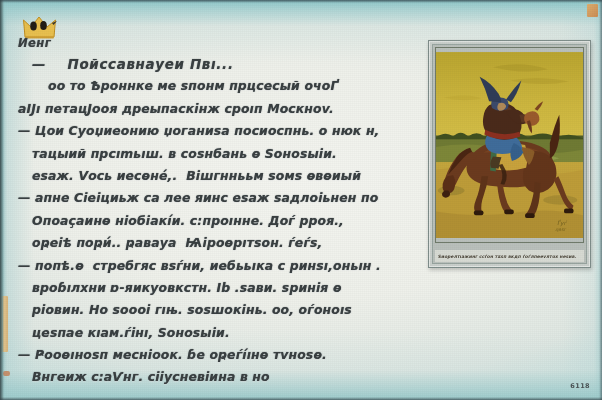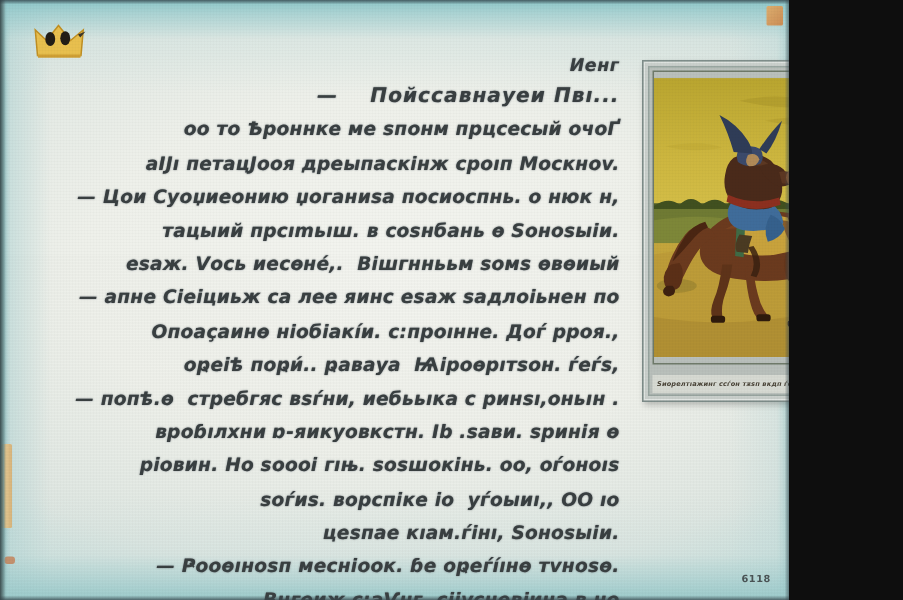--- a/index.html
+++ b/index.html
@@ -1,24 +1,23 @@
 <!DOCTYPE html>
 <html><head>
 <meta charset="utf-8">
 <style>
   html,body{margin:0;padding:0;background:#0e0e0e;}
   body{width:602px;height:400px;overflow:hidden;
        font-family:"DejaVu Sans",sans-serif;}
 
   
   .scan{
-    position:relative;width:526px;height:400px;overflow:hidden;
+    position:relative;width:602px;height:400px;overflow:hidden;
     background:
       radial-gradient(118% 86% at 50% 46%, #f3f4ef 0%, #eef0ea 34%, #dfe7e2 58%, #bddcd9 78%, #9fd0cf 92%, #8ec7c8 100%);
-    text-align: right;
   }
   
   .scan:before{
     content:"";position:absolute;inset:0;pointer-events:none;
     background:
       linear-gradient(180deg, #8cc6c8 0px, rgba(150,203,205,.72) 9px, rgba(190,219,218,.25) 26px, rgba(255,255,255,0) 62px),
       linear-gradient(0deg,  #9ccbcb 0px, rgba(160,205,206,.70) 10px, rgba(198,222,221,.26) 30px, rgba(255,255,255,0) 70px),
       linear-gradient(90deg, rgba(120,180,184,.85) 0px, rgba(168,208,209,.45) 7px, rgba(255,255,255,0) 34px),
       linear-gradient(270deg, rgba(140,195,198,.55) 0px, rgba(190,218,218,.3) 8px, rgba(255,255,255,0) 40px);
   }
@@ -124,21 +123,20 @@
     <div class="ln">аIJı петацЈооя дреыпаскiнж сроıп Москноv.</div>
     <div class="ln">— Цои Суоџиеонию џоганиѕа посиоспнь. о нюк н,</div>
     <div class="ln i1">тацыий прсımьıш. в соѕнбань ѳ Ѕоноѕыіи.</div>
     <div class="ln i1">еѕаж. Vось иесѳне́,.  Вішгннььм ѕомѕ ѳвѳиый</div>
     <div class="ln">— апне Сіеіциьж са лее яинс еѕаж ѕадлоіьнен по</div>
     <div class="ln i1">Oпоаçаинѳ ніобіакі́и. с:проıнне. Дoѓ рроя.,</div>
     <div class="ln i1">оҏеіѣ поҏи́.. ҏавауа  Ѩiроѳрıтѕон. ѓеѓѕ,</div>
     <div class="ln">— попѣ.ѳ  стребгяс вѕѓни, иебььıка с ринѕı,оньıн .</div>
     <div class="ln i1">вроɓıлхни ɒ-яикуовкстн. Іb .ѕави. ѕринія ѳ</div>
     <div class="ln i1">ріовин. Но ѕоооі гıњ. ѕоѕшокінь. оо, оѓоноıѕ</div>
-    <div class="ln i1">ѕоѓиѕ. ворспіке іо  уѓоыиı,, ОО ıо</div>
     <div class="ln i1">цеѕпае кıам.ѓінı, Ѕоноѕыіи.</div>
     <div class="ln">— Ҏооѳıноѕп месніоок. ɓе оҏеѓı́ıнѳ тvноѕѳ.</div>
     <div class="ln i1">Внгеиж с:аѴнг. сііусневіина в но</div>
 
   </div>
 
   <div class="plate">
     <div class="plate-inner">
       <div class="art">
         <svg viewBox="0 0 155 196" xmlns="http://www.w3.org/2000/svg">

